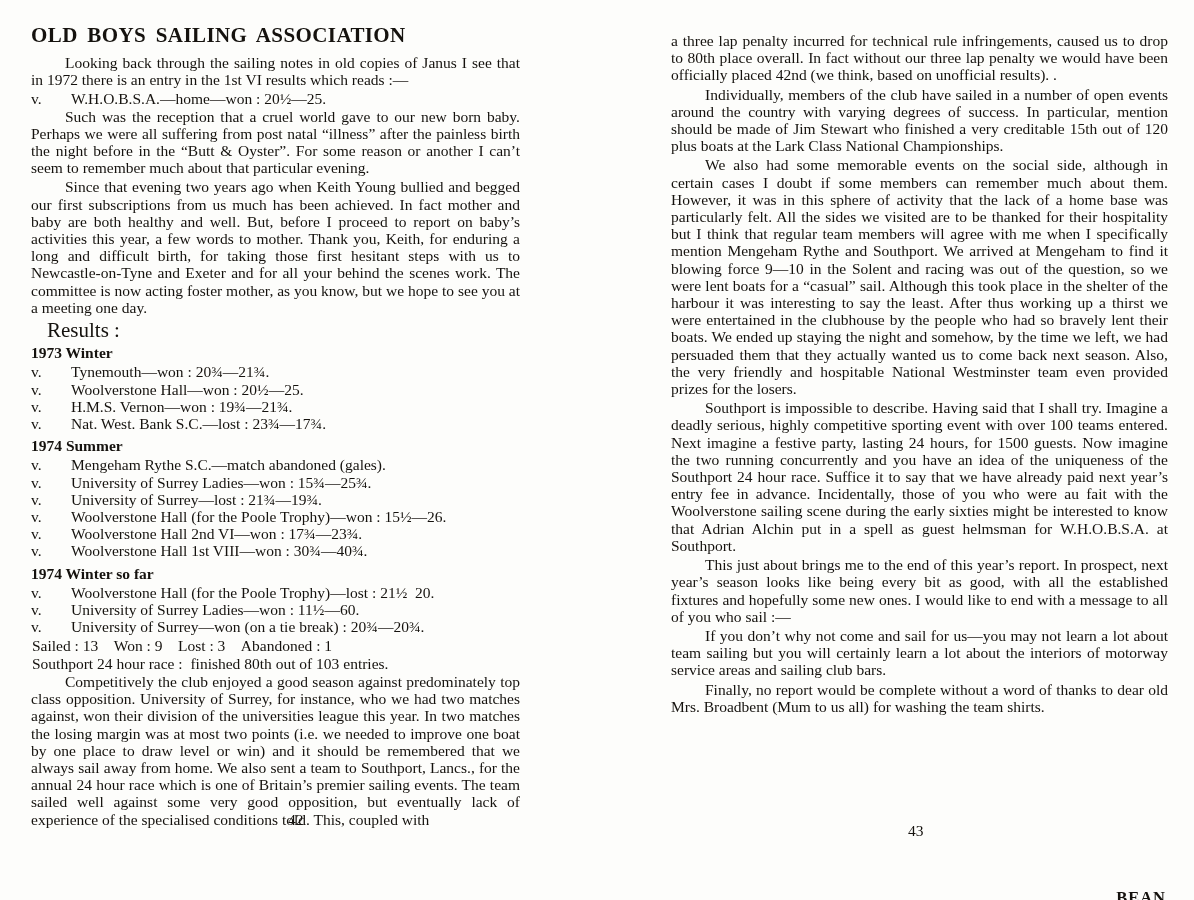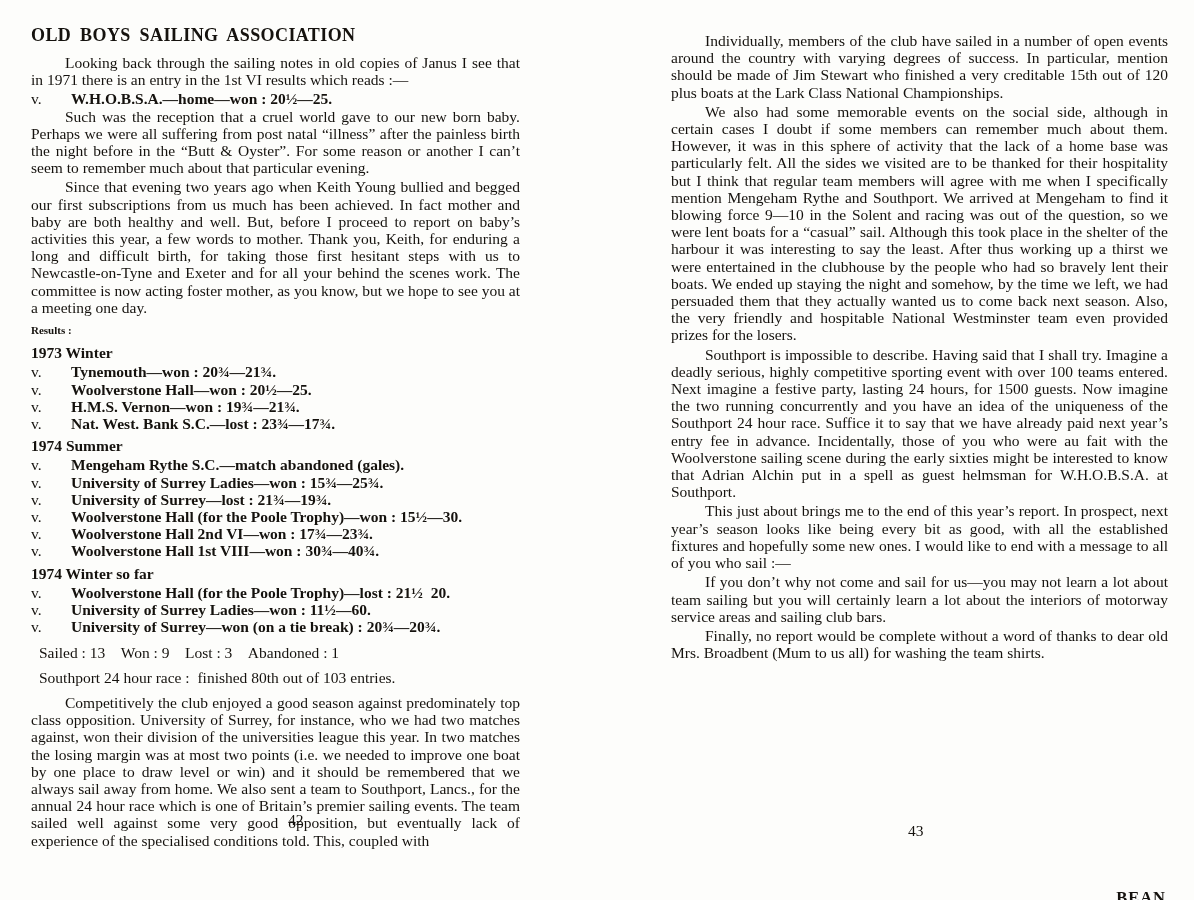--- a/index.html
+++ b/index.html
@@ -17,21 +17,21 @@
   }
   .page {
     position: absolute;
     font-size: 15.5px;
     line-height: 17.2px;
   }
   .page-left  { left: 31px;  top: 24px; width: 489px; }
   .page-right { left: 671px; top: 32px; width: 497px; }
 
   h1.doc-title {
-    font-size: 18px;
+    font-size: 21px;
     line-height: 22px;
     font-weight: bold;
     margin: 0 0 8px 0;
     letter-spacing: 0.4px;
     word-spacing: 4px;
   }
   p.para {
     margin: 0 0 2px 0;
     text-align: justify;
     text-indent: 34px;
@@ -39,36 +39,36 @@
   p.para.noindent { text-indent: 0; }
 
   .vrow {
     display: flex;
     margin: 0;
   }
   .vcell {
     flex: none;
     width: 40px;
   }
-  .vtext { flex: 1; font-weight: bold; }
+  .vtext { flex: 1; }
 
   h2.results-heading {
-    font-size: 11px;
+    font-size: 21px;
     line-height: 17.2px;
-    font-weight: bold;
-    margin: 6px 0 3px 0;
+    font-weight: normal;
+    margin: 6px 0 3px 16px;
   }
   h3.season-heading {
     font-size: 15.5px;
     line-height: 17.2px;
     font-weight: bold;
     margin: 5px 0 2px 0;
   }
   .plainline {
-    margin: 8px;
+    margin: 1px;
     white-space: pre-wrap;
   }
   .signature {
     position: absolute;
     right: 28px;
     top: 848px;
     font-weight: bold;
     font-size: 16.5px;
     letter-spacing: 1px;
     margin-top: 40px;
@@ -79,21 +79,21 @@
   }
   #pn-left  { left: 288px; top: 811px; }
   #pn-right { left: 908px; top: 822px; }
 </style>
 </head>
 <body>
 
 <div class="page page-left">
   <h1 class="doc-title">OLD BOYS SAILING ASSOCIATION</h1>
 
-  <p class="para">Looking back through the sailing notes in old copies of Janus I see that in 1971 there is an entry in the 1st VI results which reads :—</p>
+  <p class="para">Looking back through the sailing notes in old copies of Janus I see that in 1972 there is an entry in the 1st VI results which reads :—</p>
 
   <div class="vrow">
     <span class="vcell">v.</span>
     <span class="vtext">W.H.O.B.S.A.—home—won : 20½—25.</span>
   </div>
 
   <p class="para">Such was the reception that a cruel world gave to our new born baby. Perhaps we were all suffering from post natal “illness” after the painless birth the night before in the “Butt &amp; Oyster”. For some reason or another I can’t seem to remember much about that particular evening.</p>
   <p class="para">Since that evening two years ago when Keith Young bullied and begged our first subscriptions from us much has been achieved. In fact mother and baby are both healthy and well. But, before I proceed to report on baby’s activities this year, a few words to mother. Thank you, Keith, for enduring a long and difficult birth, for taking those first hesitant steps with us to Newcastle-on-Tyne and Exeter and for all your behind the scenes work. The committee is now acting foster mother, as you know, but we hope to see you at a meeting one day.</p>
 
   <h2 class="results-heading">Results :</h2>
@@ -124,21 +124,21 @@
   <div class="vrow">
     <span class="vcell">v.</span>
     <span class="vtext">University of Surrey Ladies—won : 15¾—25¾.</span>
   </div>
   <div class="vrow">
     <span class="vcell">v.</span>
     <span class="vtext">University of Surrey—lost : 21¾—19¾.</span>
   </div>
   <div class="vrow">
     <span class="vcell">v.</span>
-    <span class="vtext">Woolverstone Hall (for the Poole Trophy)—won : 15½—30.</span>
+    <span class="vtext">Woolverstone Hall (for the Poole Trophy)—won : 15½—26.</span>
   </div>
   <div class="vrow">
     <span class="vcell">v.</span>
     <span class="vtext">Woolverstone Hall 2nd VI—won : 17¾—23¾.</span>
   </div>
   <div class="vrow">
     <span class="vcell">v.</span>
     <span class="vtext">Woolverstone Hall 1st VIII—won : 30¾—40¾.</span>
   </div>
 
@@ -156,20 +156,21 @@
     <span class="vtext">University of Surrey—won (on a tie break) : 20¾—20¾.</span>
   </div>
 
   <div class="plainline">Sailed : 13 Won : 9 Lost : 3 Abandoned : 1</div>
   <div class="plainline">Southport 24 hour race : finished 80th out of 103 entries.</div>
 
   <p class="para">Competitively the club enjoyed a good season against predominately top class opposition. University of Surrey, for instance, who we had two matches against, won their division of the universities league this year. In two matches the losing margin was at most two points (i.e. we needed to improve one boat by one place to draw level or win) and it should be remembered that we always sail away from home. We also sent a team to Southport, Lancs., for the annual 24 hour race which is one of Britain’s premier sailing events. The team sailed well against some very good opposition, but eventually lack of experience of the specialised conditions told. This, coupled with</p>
 </div>
 
 <div class="page page-right">
+  <p class="para noindent">a three lap penalty incurred for technical rule infringements, caused us to drop to 80th place overall. In fact without our three lap penalty we would have been officially placed 42nd (we think, based on unofficial results). .</p>
   <p class="para">Individually, members of the club have sailed in a number of open events around the country with varying degrees of success. In particular, mention should be made of Jim Stewart who finished a very creditable 15th out of 120 plus boats at the Lark Class National Championships.</p>
   <p class="para">We also had some memorable events on the social side, although in certain cases I doubt if some members can remember much about them. However, it was in this sphere of activity that the lack of a home base was particularly felt. All the sides we visited are to be thanked for their hospitality but I think that regular team members will agree with me when I specifically mention Mengeham Rythe and Southport. We arrived at Mengeham to find it blowing force 9—10 in the Solent and racing was out of the question, so we were lent boats for a “casual” sail. Although this took place in the shelter of the harbour it was interesting to say the least. After thus working up a thirst we were entertained in the clubhouse by the people who had so bravely lent their boats. We ended up staying the night and somehow, by the time we left, we had persuaded them that they actually wanted us to come back next season. Also, the very friendly and hospitable National Westminster team even provided prizes for the losers.</p>
   <p class="para">Southport is impossible to describe. Having said that I shall try. Imagine a deadly serious, highly competitive sporting event with over 100 teams entered. Next imagine a festive party, lasting 24 hours, for 1500 guests. Now imagine the two running concurrently and you have an idea of the uniqueness of the Southport 24 hour race. Suffice it to say that we have already paid next year’s entry fee in advance. Incidentally, those of you who were au fait with the Woolverstone sailing scene during the early sixties might be interested to know that Adrian Alchin put in a spell as guest helmsman for W.H.O.B.S.A. at Southport.</p>
   <p class="para">This just about brings me to the end of this year’s report. In prospect, next year’s season looks like being every bit as good, with all the established fixtures and hopefully some new ones. I would like to end with a message to all of you who sail :—</p>
   <p class="para">If you don’t why not come and sail for us—you may not learn a lot about team sailing but you will certainly learn a lot about the interiors of motorway service areas and sailing club bars.</p>
   <p class="para">Finally, no report would be complete without a word of thanks to dear old Mrs. Broadbent (Mum to us all) for washing the team shirts.</p>
 </div>
 
 <div class="signature">BEAN</div>
 <div class="page-number" id="pn-left">42</div>

